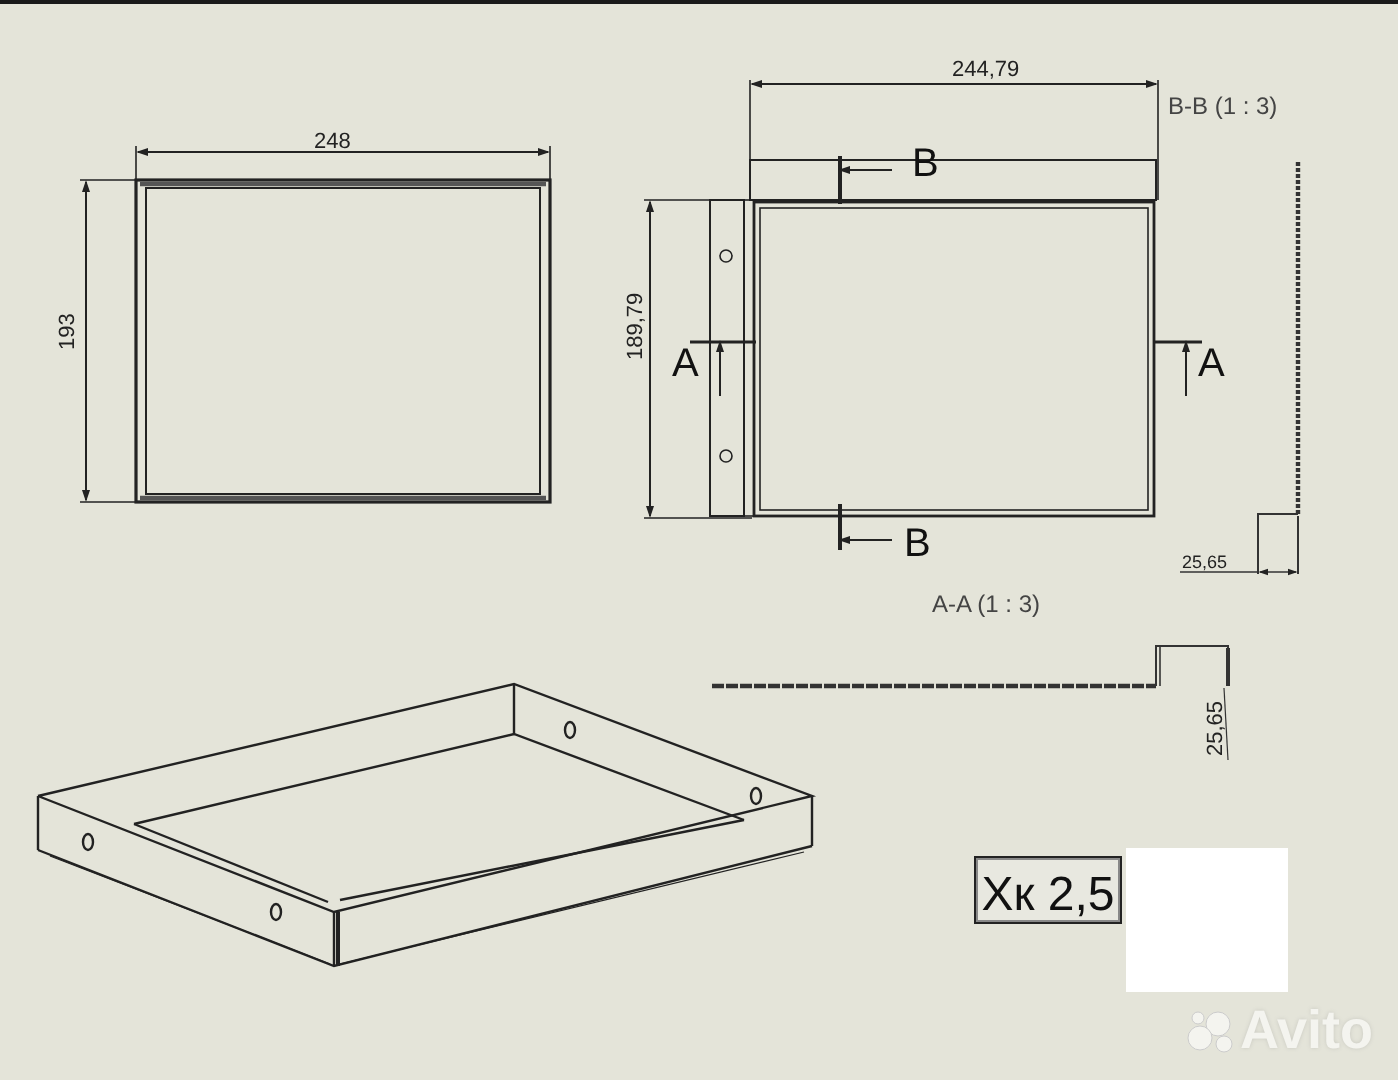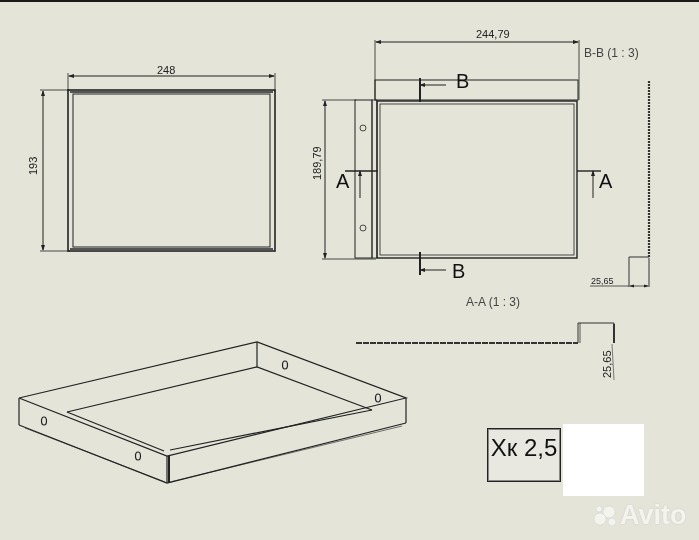--- a/index.html
+++ b/index.html
@@ -2,21 +2,21 @@
 <html><head>
 <meta charset="utf-8">
 <style>
   html, body { margin: 0; padding: 0; }
   body { width: 699px; height: 540px; background: #e4e4d9; position: relative; overflow: hidden; font-family: "Liberation Sans", sans-serif; }
   .topbar { position: absolute; left: 0; top: 0; width: 699px; height: 2px; background: #1a1a1a; }
   svg.drawing { position: absolute; left: 0; top: 0; }
   .dim { font-family: "Liberation Sans", sans-serif; font-size: 11px; fill: #222; }
   .lbl { font-family: "Liberation Sans", sans-serif; font-size: 12px; fill: #444; }
   .big { font-family: "Liberation Sans", sans-serif; font-size: 20px; fill: #111; }
-  .tag { position: absolute; left: 487px; top: 428px; width: 74px; height: 54px; border: 1px solid #222; box-shadow: inset 0 0 0 1px #888; background: #e8e8e0; font-size: 24px; line-height: 38px; text-align: center; color: #111; box-sizing: border-box; }
+  .tag { position: absolute; left: 487px; top: 428px; width: 74px; height: 34px; border: 1px solid #222; box-shadow: inset 0 0 0 1px #888; background: #e8e8e0; font-size: 24px; line-height: 38px; text-align: center; color: #111; box-sizing: border-box; }
   .whitebox { position: absolute; left: 563px; top: 424px; width: 81px; height: 72px; background: #ffffff; }
   .wm { position: absolute; left: 593px; top: 500px; font-size: 27px; font-weight: bold; color: #f4f4ef; letter-spacing: 0px; text-shadow: 0 0 2px #c8c8c0; }
   .wm-dots { position: absolute; left: 593px; top: 504px; width: 26px; height: 24px; }
 </style>
 </head>
 <body>
 
 <div class="topbar"></div>
 
 <svg class="drawing" width="699" height="540" viewBox="0 0 699 540">

